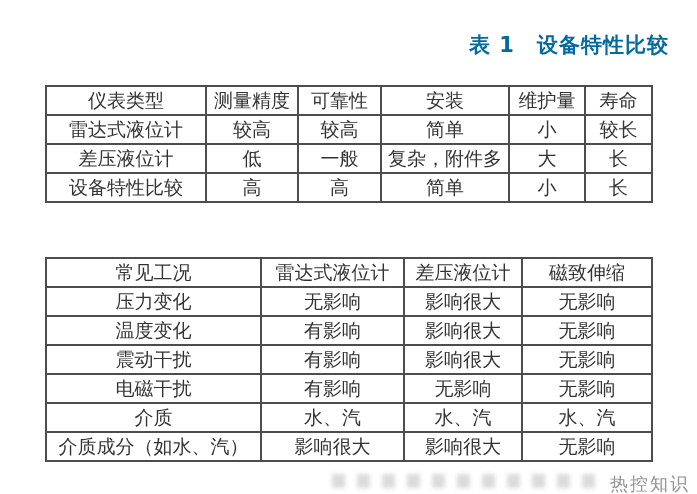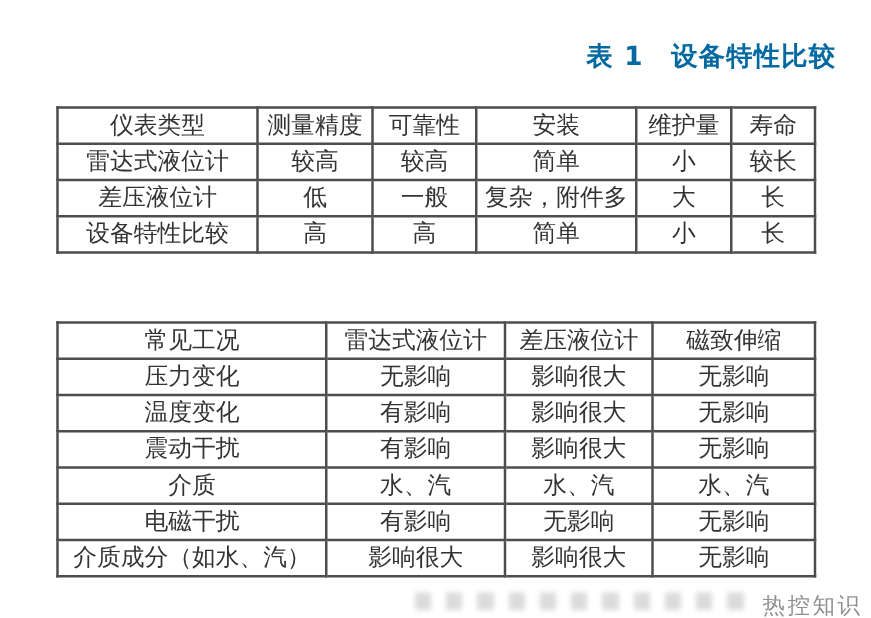--- a/index.html
+++ b/index.html
@@ -158,30 +158,30 @@
         <td>影响很大</td>
         <td>无影响</td>
       </tr>
       <tr>
         <td>震动干扰</td>
         <td>有影响</td>
         <td>影响很大</td>
         <td>无影响</td>
       </tr>
       <tr>
+        <td>电磁干扰</td>
+        <td>有影响</td>
+        <td>无影响</td>
+        <td>无影响</td>
+      </tr>
+      <tr>
         <td>介质</td>
         <td>水、汽</td>
         <td>水、汽</td>
         <td>水、汽</td>
-      </tr>
-      <tr>
-        <td>电磁干扰</td>
-        <td>有影响</td>
-        <td>无影响</td>
-        <td>无影响</td>
       </tr>
       <tr>
         <td>介质成分（如水、汽）</td>
         <td>影响很大</td>
         <td>影响很大</td>
         <td>无影响</td>
       </tr>
     </tbody>
   </table>
 

